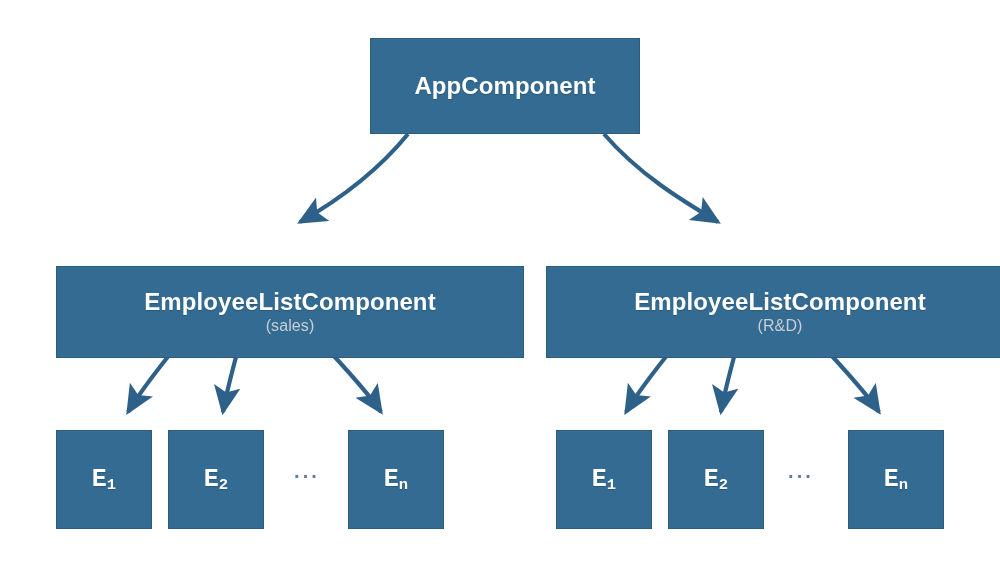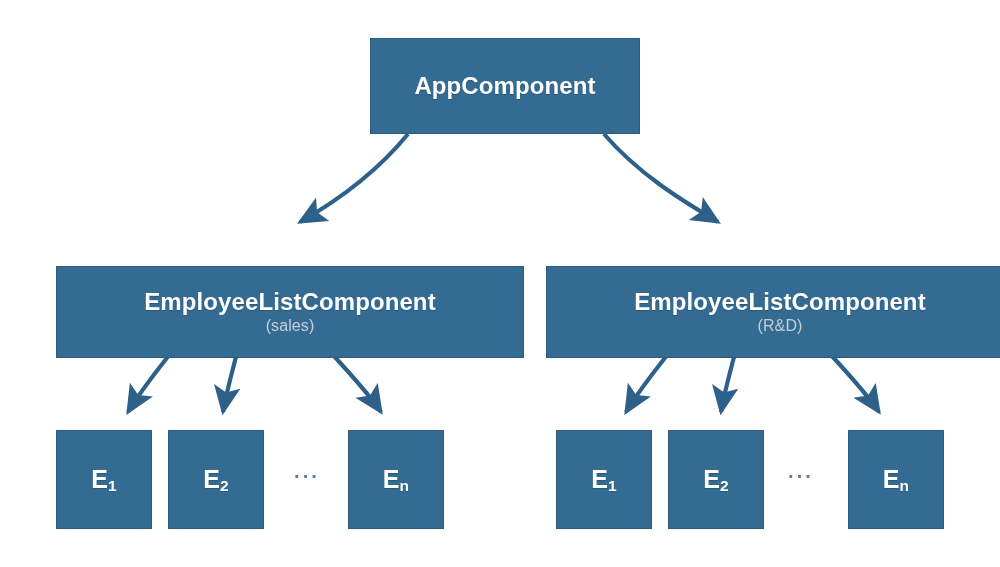--- a/index.html
+++ b/index.html
@@ -73,20 +73,21 @@
 
   
   .node-leaf {
     top: 430px;
     width: 96px;
     height: 99px;
   }
   .node-leaf .node-title {
     font-size: 25px;
     display: inline-block;
+    font-family: Liberation Mono, monospace;
   }
   .node-leaf .node-title sub {
     font-size: 0.62em;
     vertical-align: baseline;
     position: relative;
     bottom: -0.22em;
     font-weight: bold;
   }
 
   .lp1 { left: 56px; }

